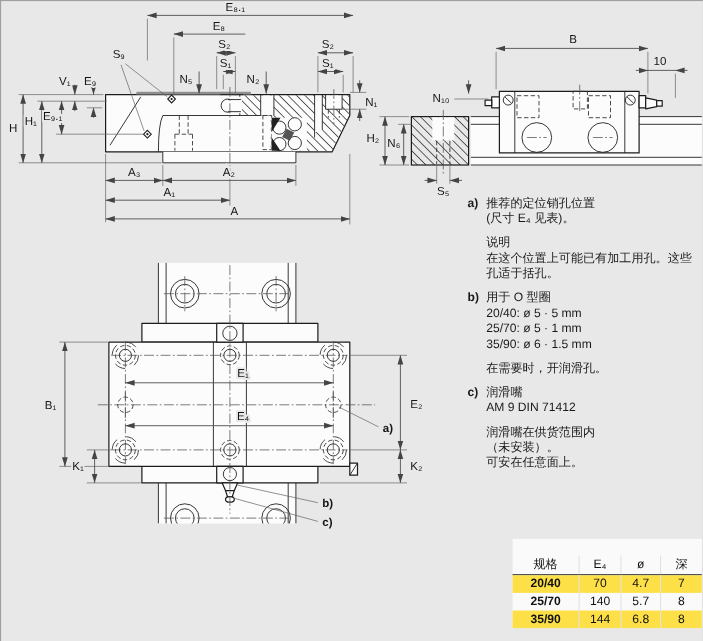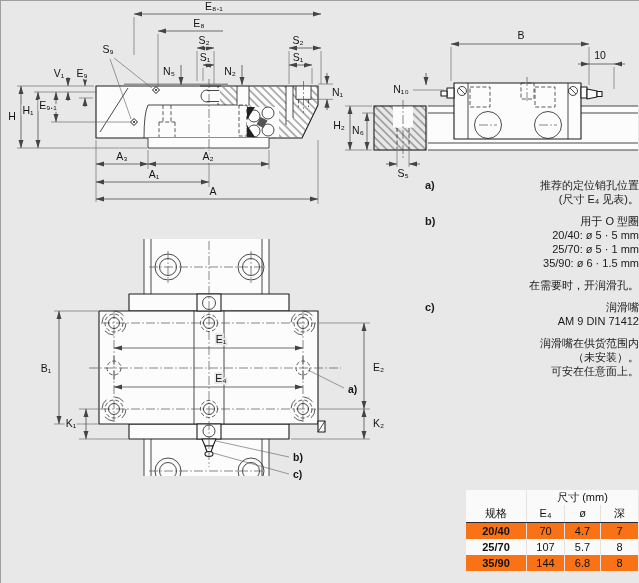--- a/index.html
+++ b/index.html
@@ -17,33 +17,33 @@
   .x{stroke:#666;stroke-width:0.65;fill:none;}
   .g{stroke:#8f8f8f;stroke-width:2.6;fill:none;}
   .lb{font:10.5px "Liberation Sans",sans-serif;fill:#141414;text-anchor:middle;}
   .st{text-anchor:start;}
   .bd{font-weight:bold;}
   .hl{paint-order:stroke;stroke:#e8e8e8;stroke-width:3.5;}
   
   .notes{position:absolute;left:424px;top:177px;width:214px;font-size:11px;line-height:14px;color:#1a1a1a;}
   .note{position:relative;padding-left:17px;margin-bottom:7px;}
   .note .mk{position:absolute;left:0;top:0;font-weight:bold;}
-  .note p{margin:0 0 8px 0;white-space:pre-line;text-align:right;}
+  .note p{margin:0 0 8px 0;white-space:pre-line;}
   
   .dtable{position:absolute;left:465px;top:489px;width:172px;background:#fafafa;font-size:11px;color:#111;}
   .trow{display:flex;height:16px;line-height:16px;}
   .trow.hd1{height:15px;line-height:15px;}
   .trow.hd2{height:17px;line-height:17px;border-bottom:1.5px solid #2a2a2a;}
   .tc{box-sizing:border-box;text-align:center;}
   .c0{width:60px;}
   .c1{width:38px;border-left:1px solid #e2e2e2;}
   .c2{width:36px;border-left:1px solid #e2e2e2;}
   .c3{width:38px;border-left:1px solid #e2e2e2;}
   .span3{width:112px;border-left:1px solid #e2e2e2;text-align:center;}
-  .trow.r0,.trow.r2{background:#f97316;}
+  .trow.r0,.trow.r2{background:#fde047;}
   .trow .spec{font-weight:bold;}
 </style>
 </head>
 <body>
 
 <div class="page">
 
 <svg width="639" height="583" viewBox="0 0 639 583">
   <defs>
     <pattern id="hatch" patternUnits="userSpaceOnUse" width="5.5" height="5.5" patternTransform="rotate(-45)">
@@ -363,20 +363,22 @@
     <line class="x" x1="212" y1="452" x2="288" y2="473"></line>
     <text class="lb st bd hl" x="292" y="477">c)</text>
   </g>
 </svg>
 
 <div class="notes">
   <div class="note">
     <span class="mk">a)</span>
     <p>推荐的定位销孔位置
 (尺寸 E₄ 见表)。</p>
+    <p>说明
+在这个位置上可能已有加工用孔。这些孔适于括孔。</p>
   </div>
   <div class="note">
     <span class="mk">b)</span>
     <p>用于 O 型圈
 20/40: ø 5 · 5 mm
 25/70: ø 5 · 1 mm
 35/90: ø 6 · 1.5 mm</p>
     <p>在需要时，开润滑孔。</p>
   </div>
   <div class="note">
@@ -385,37 +387,36 @@
 AM 9 DIN 71412</p>
     <p>润滑嘴在供货范围内
 （未安装）。
 可安在任意面上。</p>
   </div>
 </div>
 
 <div class="dtable">
   <div class="trow hd1">
     <div class="tc c0"></div>
-    <div class="tc span3">尺寸 (mm)</div>
   </div>
   <div class="trow hd2">
     <div class="tc c0">规格</div>
     <div class="tc c1">E₄</div>
     <div class="tc c2">ø</div>
     <div class="tc c3">深</div>
   </div>
   <div class="trow r0">
     <div class="tc c0 spec">20/40</div>
     <div class="tc c1">70</div>
     <div class="tc c2">4.7</div>
     <div class="tc c3">7</div>
   </div>
   <div class="trow r1">
     <div class="tc c0 spec">25/70</div>
-    <div class="tc c1">107</div>
+    <div class="tc c1">140</div>
     <div class="tc c2">5.7</div>
     <div class="tc c3">8</div>
   </div>
   <div class="trow r2">
     <div class="tc c0 spec">35/90</div>
     <div class="tc c1">144</div>
     <div class="tc c2">6.8</div>
     <div class="tc c3">8</div>
   </div>
 </div>

